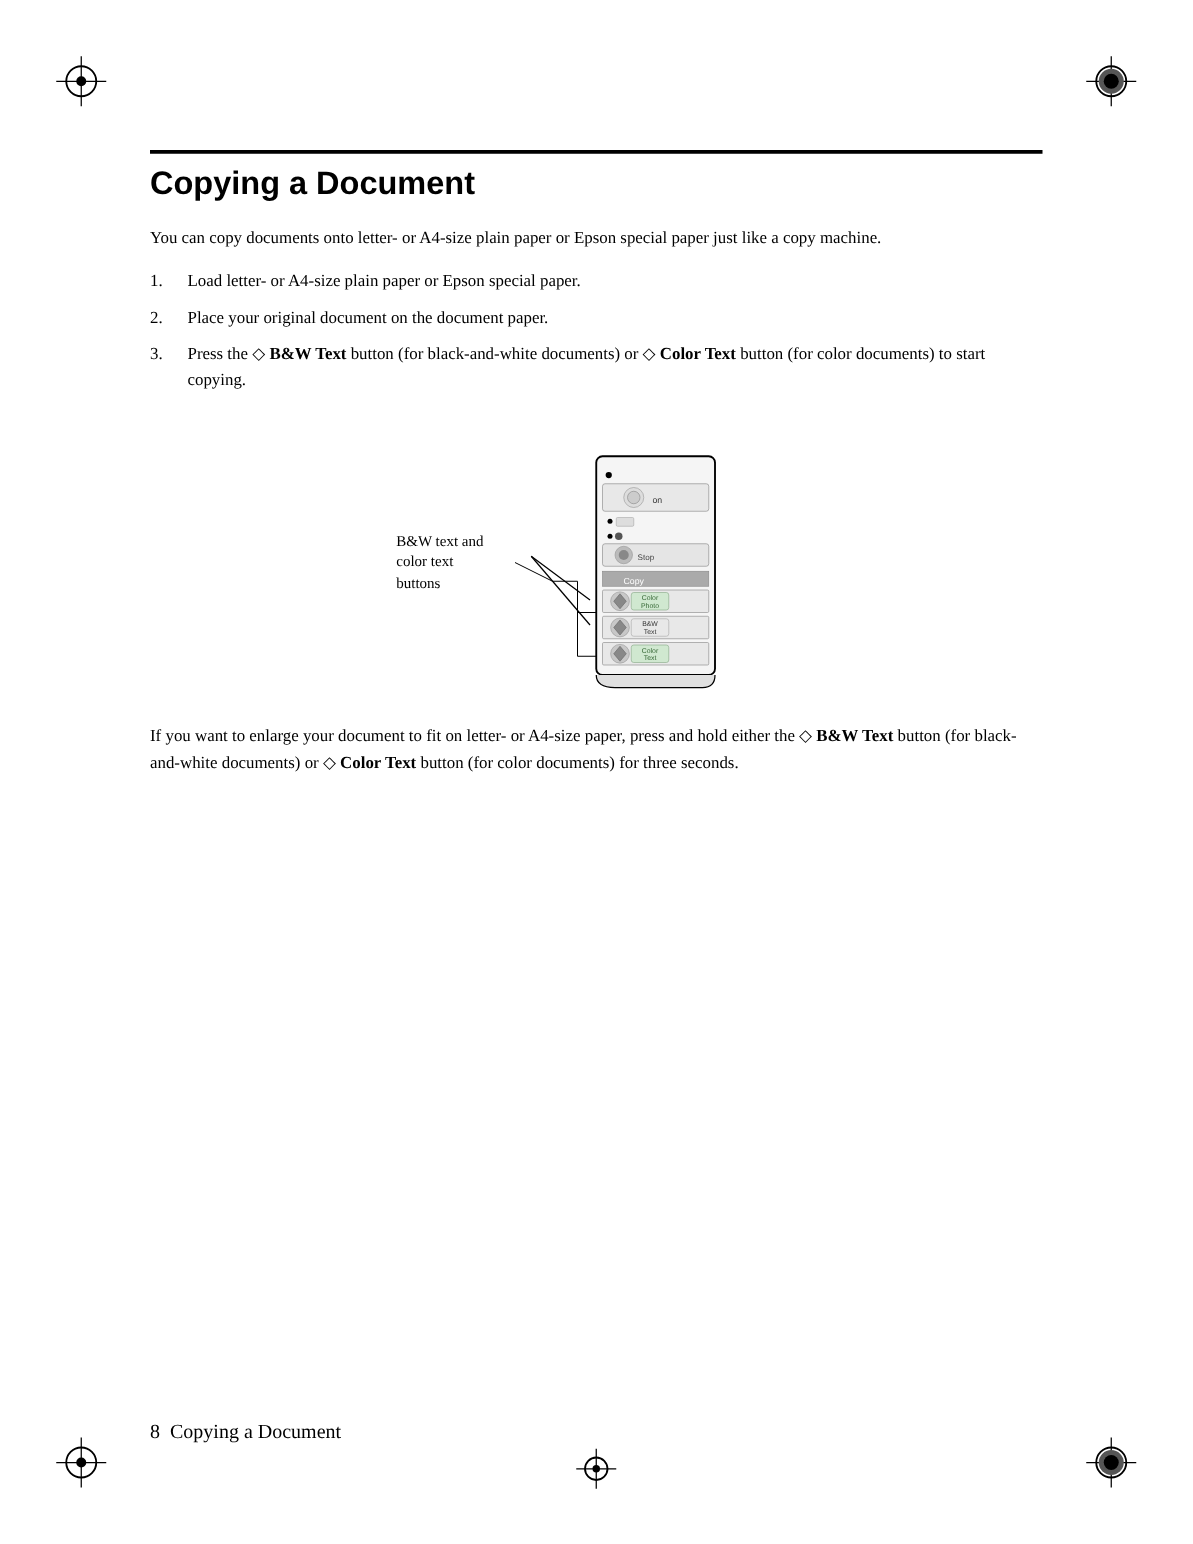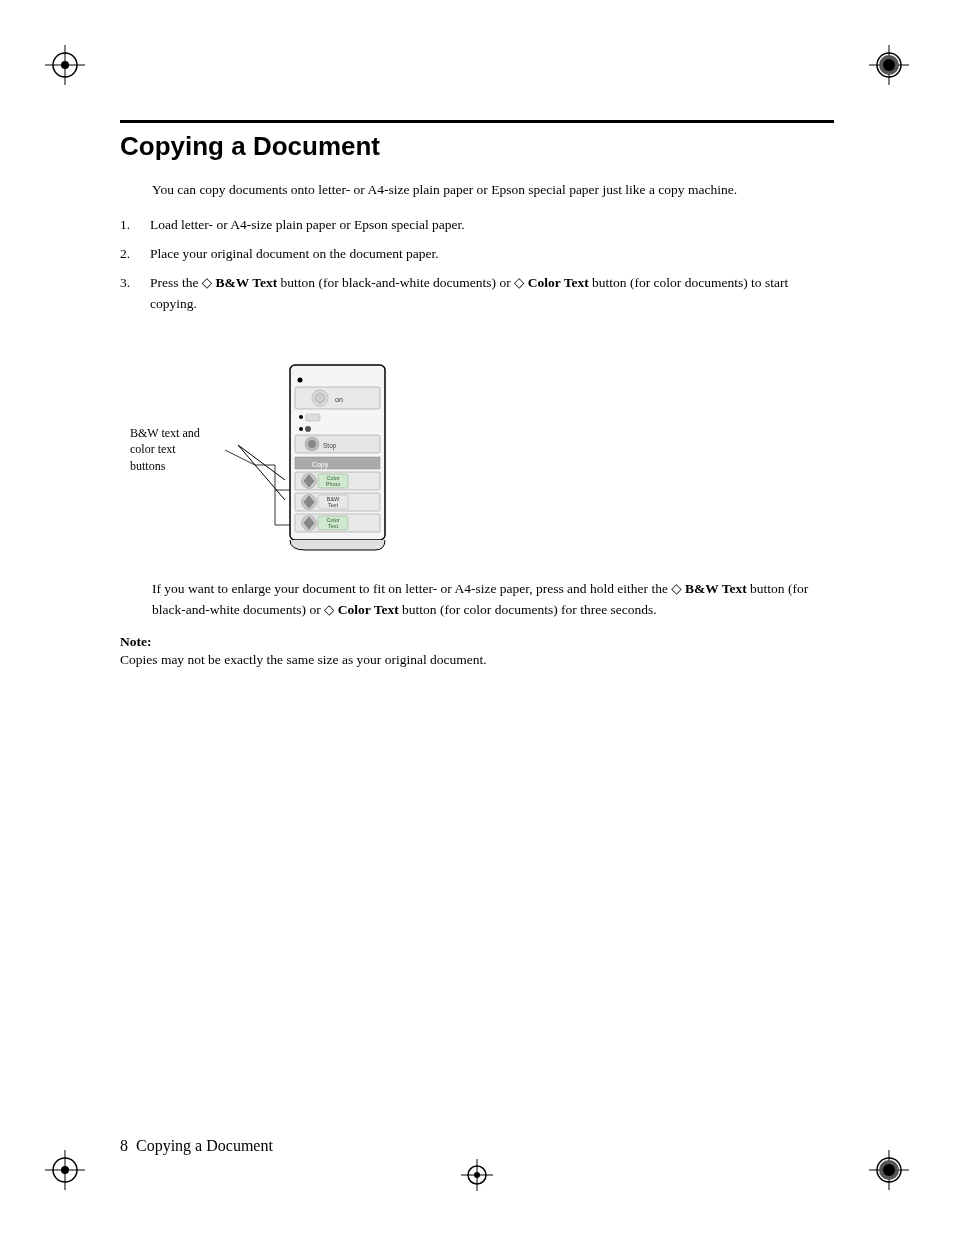--- a/index.html
+++ b/index.html
@@ -57,21 +57,20 @@
       padding-top: 8px;
       margin-bottom: 18px;
       font-family: Arial, Helvetica, sans-serif;
     }
 
     
     .body-text {
       font-size: 13.5px;
       line-height: 1.55;
       margin-bottom: 14px;
-      margin-left: 32px;
     }
 
     
     .numbered-list {
       margin-left: 0;
       margin-bottom: 14px;
     }
     .list-item {
       display: flex;
       margin-bottom: 8px;
@@ -85,21 +84,21 @@
     .list-content {
       flex: 1;
     }
 
     
     .bold { font-weight: bold; }
 
     
     .diagram-area {
       display: flex;
-      justify-content: flex-start;
+      justify-content: center;
       margin: 20px 0 24px 0;
       position: relative;
     }
 
     .diagram-container {
       position: relative;
       width: 340px;
       height: 220px;
     }
 
@@ -268,22 +267,18 @@
         <line x1="105" y1="115" x2="135" y2="130" stroke="#000" stroke-width="0.8"></line>
       </svg>
     </div>
   </div>
 
   <p class="body-text">
     If you want to enlarge your document to fit on letter- or A4-size paper, press and hold either the ◇ <span class="bold">B&amp;W Text</span> button (for black-and-white documents) or ◇ <span class="bold">Color Text</span> button (for color documents) for three seconds.
   </p>
 
 
-  <div>
-    <p class="note-label">Note:</p>
-    <p class="note-text">Copies may not be exactly the same size as your original document.</p>
-  </div>
 
 </div>
 
 <div class="footer">
   <span>8</span>&nbsp;&nbsp;<span>Copying a Document</span>
 </div>
 
 </body></html>

